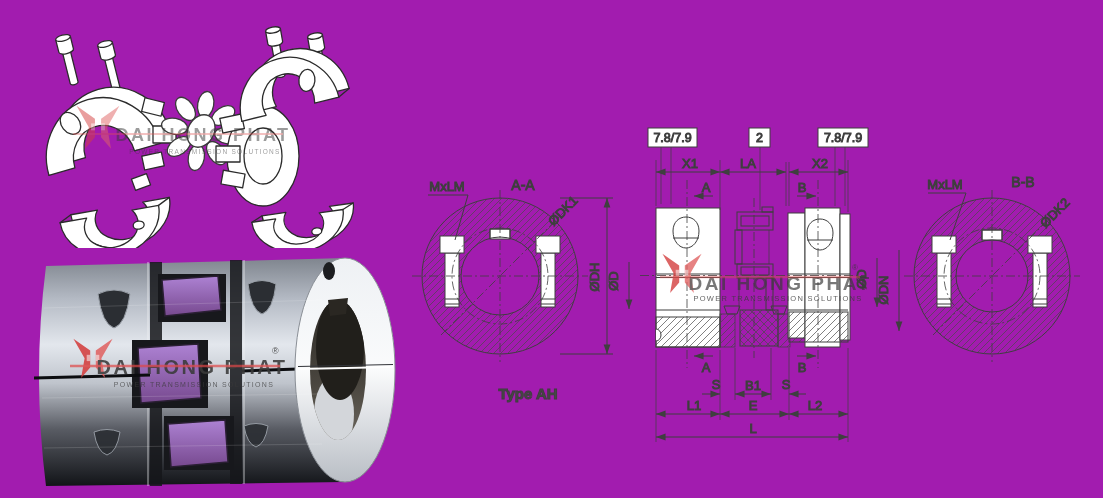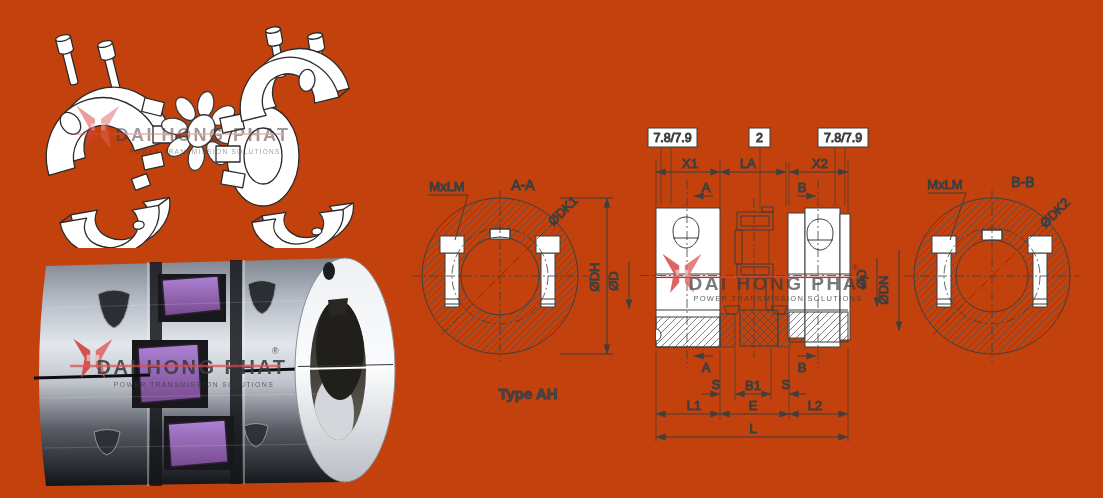--- a/index.html
+++ b/index.html
@@ -1,16 +1,16 @@
 <!DOCTYPE html>
 <html><head>
 <meta charset="utf-8">
 <style>
   html,body{margin:0;padding:0;background:#ffffff;}
-  .canvas{position:relative;width:1103px;height:498px;background:#c2410c;overflow:hidden;
+  .canvas{position:relative;width:1103px;height:498px;background:#a21caf;overflow:hidden;
           font-family:"Liberation Sans", sans-serif;}
   .abs{position:absolute;}
   svg text{font-family:"Liberation Sans", sans-serif;fill:#3a3a3a;}
   .dim{font-size:13px;}
   .ttl{font-size:14px;}
   .boxlbl{font-size:12.5px;fill:#2e2e2e;}
   .typeah{font-size:15px;font-weight:bold;fill:#474747;}
   .wm-brand{font-weight:bold;letter-spacing:2.5px;}
   .wm-tag{letter-spacing:1.3px;}
 </style>

